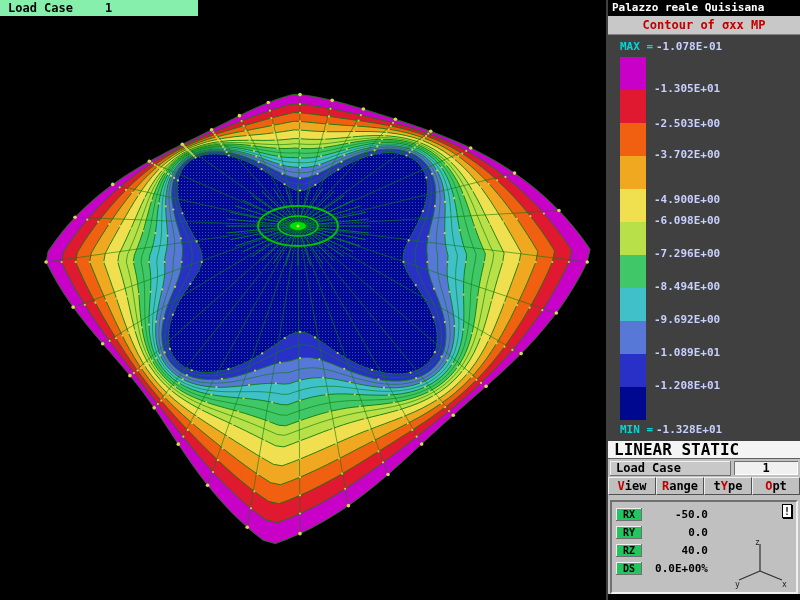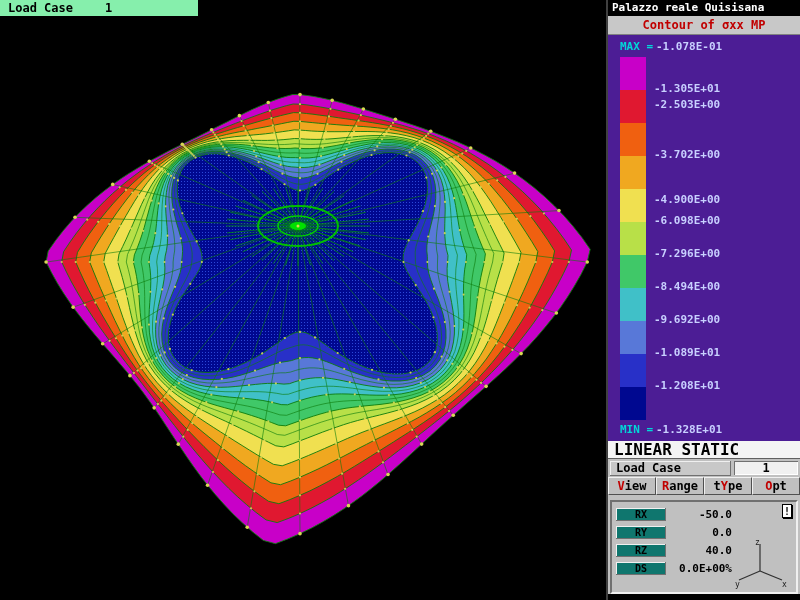--- a/index.html
+++ b/index.html
@@ -16,21 +16,21 @@
   }
   .lc-val{margin-left:32px;}
   
   .panel{
     position:absolute;right:0;top:0;width:194px;height:600px;background:#c0c0c0;
     border-left:2px solid #404040;box-sizing:border-box;display:flex;flex-direction:column;
   }
   .p-title{height:16px;background:#000;color:#fff;font-size:11px;font-weight:bold;line-height:16px;padding-left:4px;white-space:nowrap;}
   .p-sub{height:18px;background:#c8c8c8;color:#c00000;font-size:12px;font-weight:bold;line-height:18px;text-align:center;border-bottom:1px solid #808080;}
   
-  .legend{background:#4c1d95;padding:5px 8px 4px 12px;}
+  .legend{background:#404040;padding:5px 8px 4px 12px;}
   .lg-row{font-size:11px;height:14px;line-height:14px;font-weight:bold;white-space:nowrap;}
   .lg-lab{color:#00d8d8;display:inline-block;width:36px;}
   .lg-val{color:#c8d0ff;}
   .swatches{position:relative;width:176px;height:363px;margin:3px 0;}
   .sw{width:26px;height:33px;}
   .bnd{position:absolute;left:34px;font-size:11px;font-weight:bold;color:#c8d0ff;height:12px;line-height:12px;white-space:nowrap;}
   
   .linstat{height:17px;background:#f4f4f4;color:#000;font-weight:bold;font-size:16px;line-height:17px;padding-left:6px;border-bottom:1px solid #606060;}
   .lc-row{height:18px;display:flex;align-items:center;padding:1px 2px;gap:3px;box-sizing:border-box;}
   .lc-chip{flex:1;font-size:12px;font-weight:bold;padding-left:6px;background:#c8c8c8;height:15px;line-height:15px;
@@ -38,21 +38,21 @@
   .lc-field{width:64px;height:14px;background:#f0f0f0;font-size:12px;font-weight:bold;text-align:center;line-height:14px;
     box-shadow:inset 1px 1px 0 #707070, inset -1px -1px 0 #fff;}
   .btn-row{display:flex;height:18px;}
   .pbtn{flex:1;background:#c0c0c0;border:1px solid;border-color:#f0f0f0 #505050 #505050 #f0f0f0;
     font-family:inherit;font-size:12px;font-weight:bold;color:#000;padding:0;cursor:pointer;line-height:14px;}
   .hot{color:#c00000;}
   
   .vpanel{margin:5px 2px 0 2px;height:80px;background:#c0c0c0;position:relative;padding:5px 4px;
     border:2px solid;border-color:#707070 #f0f0f0 #f0f0f0 #707070;}
   .vrow{display:flex;align-items:center;height:14px;margin-bottom:4px;}
-  .vchip{width:50px;height:13px;background:#0f766e;font-size:10px;font-weight:bold;text-align:center;line-height:13px;
+  .vchip{width:26px;height:13px;background:#22c55e;font-size:10px;font-weight:bold;text-align:center;line-height:13px;
     box-shadow:inset -1px -1px 0 #707070, inset 1px 1px 0 #f0f0f0;cursor:pointer;}
   .vval{width:66px;text-align:right;font-size:11px;font-weight:bold;color:#000;}
   .alert-btn{position:absolute;top:2px;right:4px;width:10px;height:14px;background:#fff;border:1px solid #000;
     box-shadow:1px 1px 0 #000;font-family:inherit;font-size:10px;font-weight:bold;line-height:11px;text-align:center;padding:0;cursor:pointer;}
   .triad{position:absolute;right:8px;bottom:3px;}
   .triad text{font-size:8px;fill:#202020;font-family:inherit;}
   .pfill{flex:1;background:#000;}
 </style>
 </head>
 <body>
@@ -526,21 +526,21 @@
       <div class="sw" style="background: rgb(240, 96, 16);"></div>
       <div class="sw" style="background: rgb(240, 168, 32);"></div>
       <div class="sw" style="background: rgb(240, 224, 80);"></div>
       <div class="sw" style="background: rgb(184, 224, 72);"></div>
       <div class="sw" style="background: rgb(64, 200, 104);"></div>
       <div class="sw" style="background: rgb(64, 192, 200);"></div>
       <div class="sw" style="background: rgb(88, 120, 216);"></div>
       <div class="sw" style="background: rgb(40, 48, 200);"></div>
       <div class="sw" style="background: rgb(0, 8, 144);"></div>
       <div class="bnd" style="top:26px">-1.305E+01</div>
-      <div class="bnd" style="top:42px">-2.503E+00</div>
+      <div class="bnd" style="top:61px">-2.503E+00</div>
       <div class="bnd" style="top:92px">-3.702E+00</div>
       <div class="bnd" style="top:137px">-4.900E+00</div>
       <div class="bnd" style="top:158px">-6.098E+00</div>
       <div class="bnd" style="top:191px">-7.296E+00</div>
       <div class="bnd" style="top:224px">-8.494E+00</div>
       <div class="bnd" style="top:257px">-9.692E+00</div>
       <div class="bnd" style="top:290px">-1.089E+01</div>
       <div class="bnd" style="top:323px">-1.208E+01</div>
     </div>
     <div class="lg-row">

